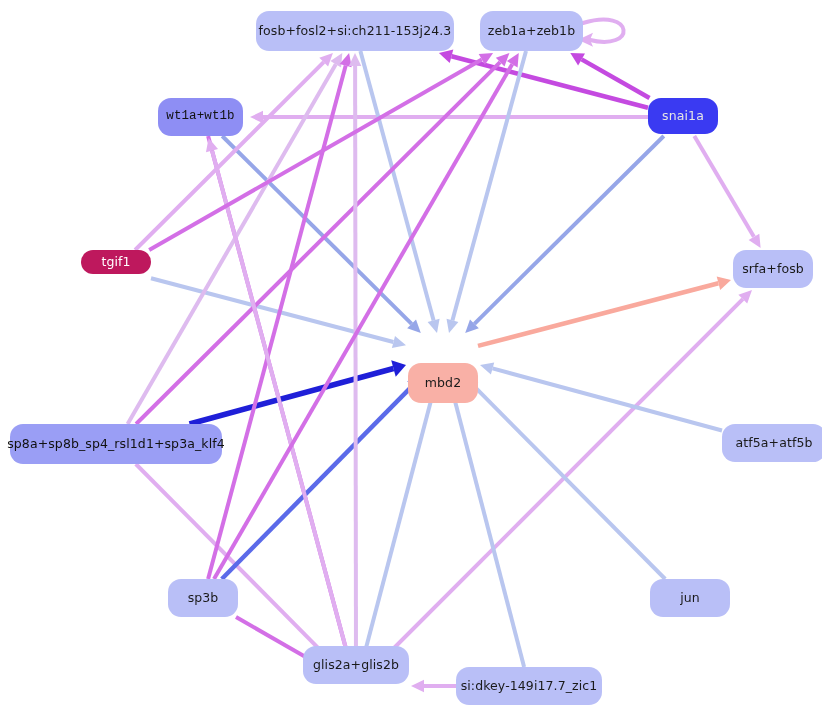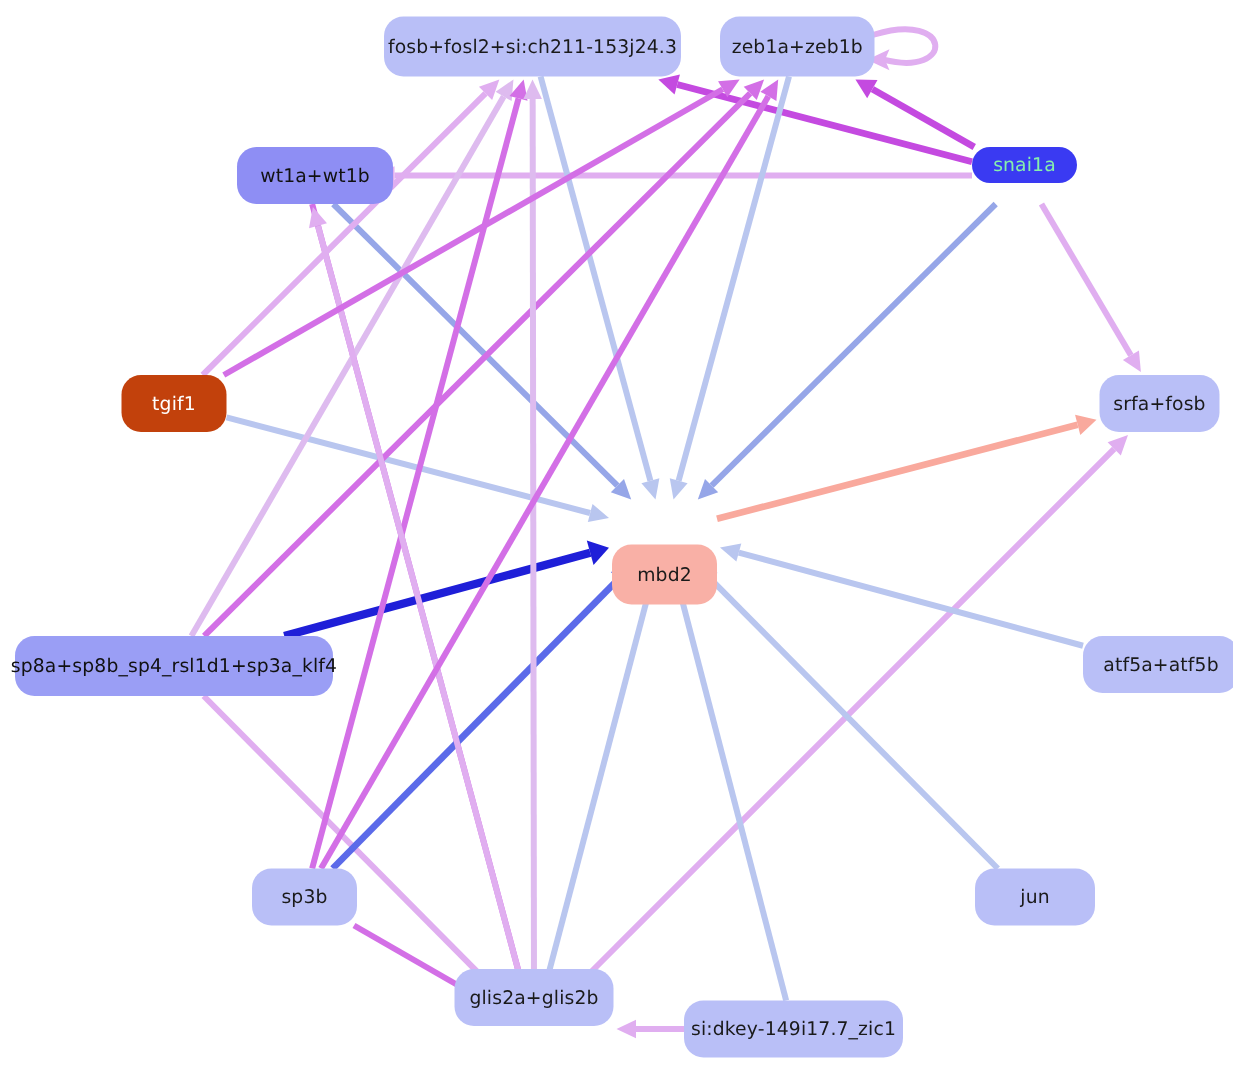--- a/index.html
+++ b/index.html
@@ -139,27 +139,27 @@
         <polygon points="518.8,53.0 517.6,67.4 506.9,61.1" fill="#d36fe6"></polygon>
       </g>
     </svg>
   <div id="nodes">
       <div class="node" style="left: 256px; top: 11px; width: 198px; height: 40px; background: rgb(185, 191, 247); color: rgb(26, 26, 26);">
         <span class="node-lbl">fosb+fosl2+si:ch211-153j24.3</span>
       </div>
       <div class="node" style="left: 480px; top: 11px; width: 103px; height: 40px; background: rgb(185, 191, 247); color: rgb(26, 26, 26);">
         <span class="node-lbl">zeb1a+zeb1b</span>
       </div>
-      <div class="node" style="left: 648px; top: 98px; width: 70px; height: 24px; background: rgb(58, 58, 242); color: #86efac;">
+      <div class="node" style="left: 648px; top: 98px; width: 70px; height: 36px; background: rgb(58, 58, 242); color: #e5e5e5;">
         <span class="node-lbl">snai1a</span>
       </div>
-      <div class="node" style="left: 158px; top: 98px; width: 104px; height: 38px; background: rgb(142, 142, 244); color: rgb(17, 17, 17);">
+      <div class="node" style="left: 158px; top: 98px; width: 85px; height: 38px; background: rgb(142, 142, 244); color: rgb(17, 17, 17); font-family: Liberation Mono, monospace;">
         <span class="node-lbl">wt1a+wt1b</span>
       </div>
-      <div class="node" style="left: 81px; top: 250px; width: 70px; height: 38px; background: #c2410c; color: rgb(255, 255, 255); text-align: center;">
+      <div class="node" style="left: 81px; top: 250px; width: 70px; height: 24px; background: #be185d; color: rgb(255, 255, 255); text-align: center;">
         <span class="node-lbl">tgif1</span>
       </div>
       <div class="node" style="left: 733px; top: 250px; width: 80px; height: 38px; background: rgb(185, 191, 247); color: rgb(26, 26, 26);">
         <span class="node-lbl">srfa+fosb</span>
       </div>
       <div class="node" style="left: 408px; top: 335px; width: 70px; height: 40px; background: rgb(249, 176, 166); color: rgb(26, 26, 26); margin-top: 28px;">
         <span class="node-lbl">mbd2</span>
       </div>
       <div class="node" style="left: 10px; top: 424px; width: 212px; height: 40px; background: rgb(154, 158, 245); color: rgb(17, 17, 17);">
         <span class="node-lbl">sp8a+sp8b_sp4_rsl1d1+sp3a_klf4</span>

